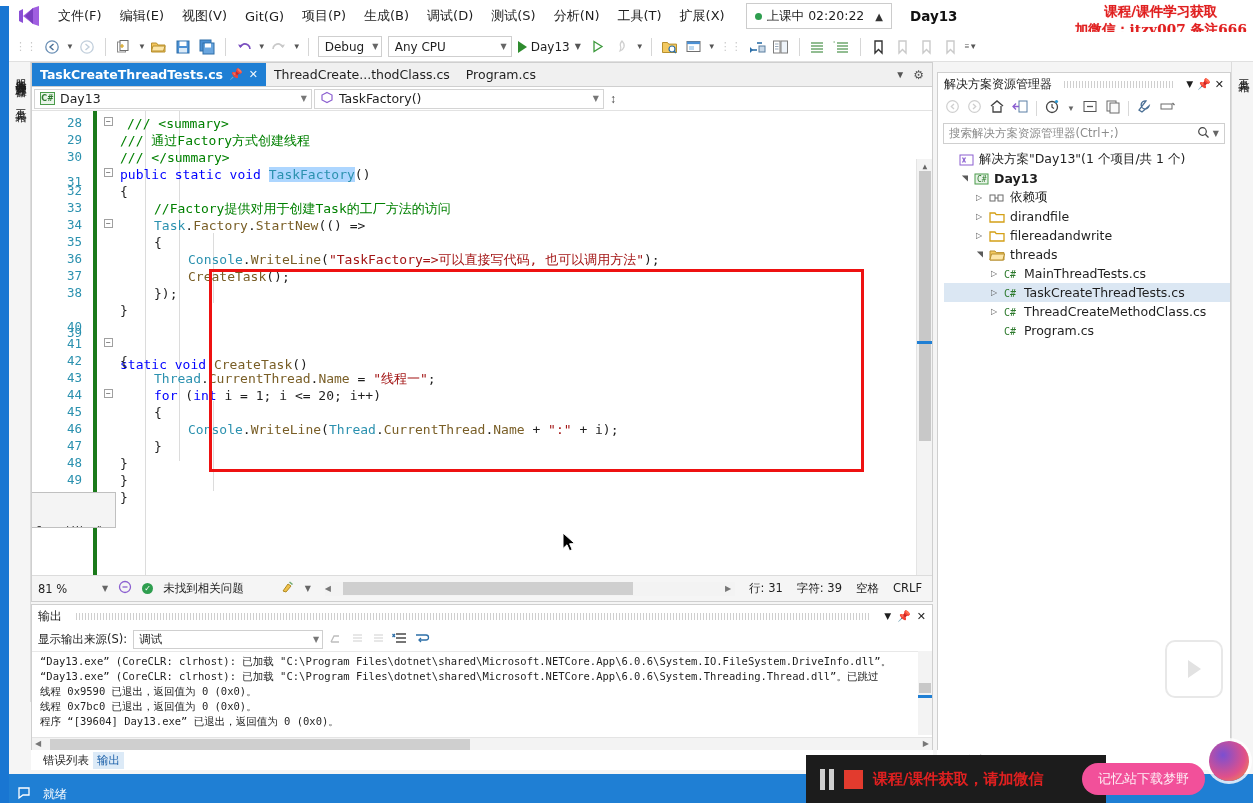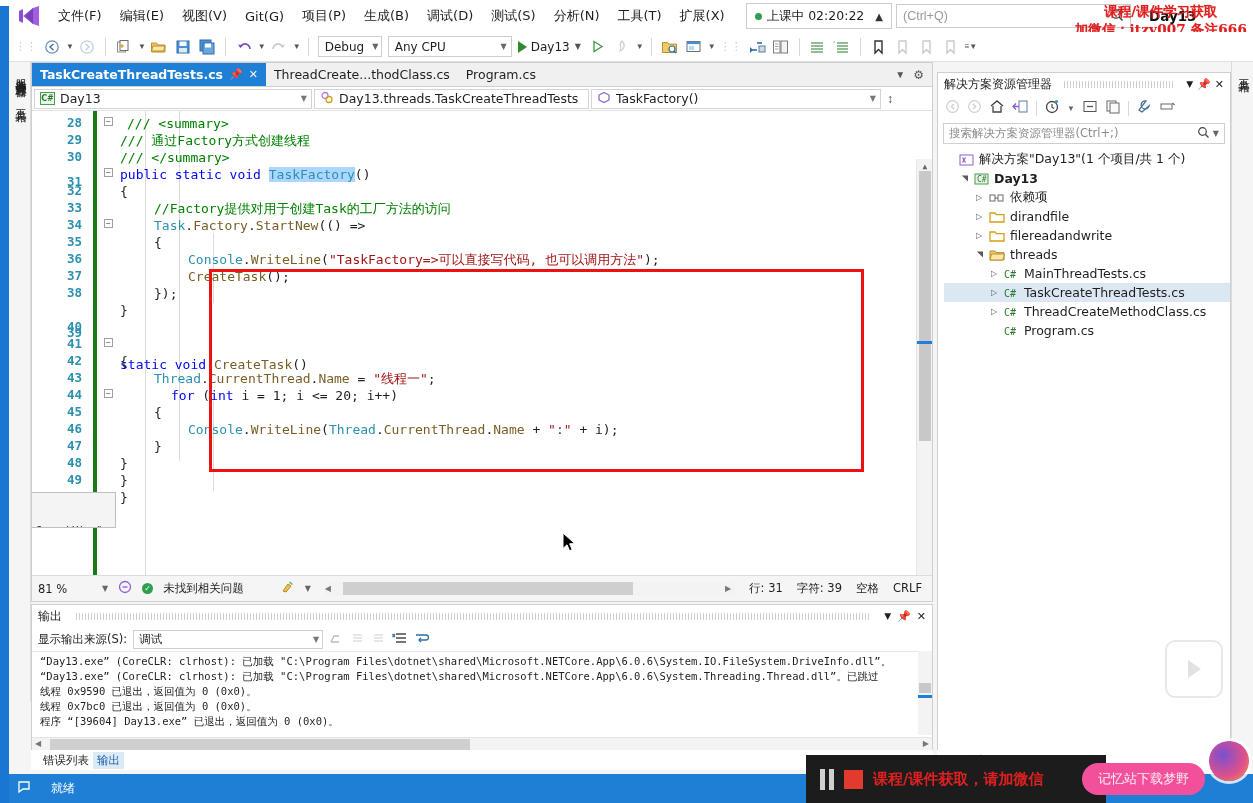--- a/index.html
+++ b/index.html
@@ -173,21 +173,20 @@
   }
 
   .code-area {
     position: relative; height: 466px; background: #ffffff; overflow: hidden;
     font-family: "DejaVu Sans Mono", monospace;
   }
   .gutter-lines { position: absolute; left: 0; top: 0; width: 58px; height: 100%; }
   .ln {
     position: absolute; right: 8px; font-size: 12.5px; color: #2b91af;
     font-family: "DejaVu Sans Mono", monospace;
-    font-weight: bold;
   }
   .changebar {
     position: absolute; left: 61px; width: 4px; background: #1a7a1a;
   }
   .fold {
     position: absolute; left: 72px; width: 9px; height: 9px;
     border: 1px solid #a0a0a0; color: #555; font-size: 8px; line-height: 7px;
     text-align: center; background: #fff;
   }
   .codeline {
@@ -336,21 +335,21 @@
     position: absolute; left: 937px; top: 750px; width: 294px; height: 20px;
     display: flex; align-items: center; gap: 8px; font-size: 11px;
     background: #ffffff; padding-left: 6px;
     font-family: "DejaVu Sans", sans-serif; color: #333;
   }
 
   
   .vs-status {
     position: absolute; left: 9px; bottom: 0; width: 1244px; height: 29px;
     background: #1f7fd4; color: #ffffff;
-    display: flex; align-items: center; padding-left: 8px; gap: 20px;
+    display: flex; align-items: flex-end; padding-left: 8px; gap: 12px;
     font-size: 12px; font-family: "DejaVu Sans", sans-serif;
   }
 
   
   .rec-overlay {
     position: absolute; left: 806px; bottom: 0; width: 300px; height: 48px;
     background: #1c1c1c; display: flex; align-items: center; gap: 10px;
     padding-left: 14px;
   }
   .pause-ico { display: flex; gap: 4px; }
@@ -414,29 +413,20 @@
       <div class="menu-item">工具(T)</div>
       <div class="menu-item">扩展(X)</div>
     </div>
 
     <div class="live-chip">
       <span class="live-dot"></span>
       <span>上课中 02:20:22</span>
       <span class="chev-up">▲</span>
     </div>
 
-    <div class="searchbox">
-      <span>(Ctrl+Q)</span>
-      <span class="mag">
-        <svg width="14" height="14" viewBox="0 0 14 14">
-            <circle cx="6" cy="6" r="4.2" fill="none" stroke="#444" stroke-width="1.3"></circle>
-            <line x1="9" y1="9" x2="12.5" y2="12.5" stroke="#444" stroke-width="1.4"></line>
-          </svg>
-      </span>
-    </div>
 
     <div class="win-title">Day13</div>
 
     <div class="promo">
       <div class="l1">课程/课件学习获取</div>
       <div class="l2">加微信：itzy007 备注666</div>
     </div>
   </div>
 
   <div class="toolbar">
@@ -618,30 +608,20 @@
       <div class="tabstrip-right">
         <span>▼</span>
         <span style="font-size:12px;">⚙</span>
       </div>
     </div>
 
     <div class="navbar">
       <div class="navcombo" style="width:278px;">
         <span class="cs-badge">C#</span>
         <span>Day13</span>
-        <span class="arr">▼</span>
-      </div>
-      <div class="navcombo" style="width:275px;margin-left:2px;">
-        <span>
-          <svg width="14" height="13" viewBox="0 0 14 13">
-              <circle cx="5" cy="4.5" r="3" fill="none" stroke="#b07ad4" stroke-width="1.3"></circle>
-              <circle cx="9" cy="8.5" r="3" fill="none" stroke="#d4a017" stroke-width="1.3"></circle>
-            </svg>
-        </span>
-        <span>Day13.threads.TaskCreateThreadTests</span>
         <span class="arr">▼</span>
       </div>
       <div class="navcombo" style="width:290px;margin-left:2px;">
         <span>
           <svg width="14" height="13" viewBox="0 0 14 13">
               <path d="M7 1.5 L12 4 L12 9 L7 11.5 L2 9 L2 4 Z" fill="none" stroke="#8b5fd0" stroke-width="1.2"></path>
             </svg>
         </span>
         <span>TaskFactory()</span>
         <span class="arr">▼</span>
@@ -693,21 +673,21 @@
           <div class="codeline" style="top: 89px; left: 122px;"><span class="cmt">//Factory提供对用于创建Task的工厂方法的访问</span></div>
           <div class="codeline" style="top: 106px; left: 122px;"><span class="typ">Task</span>.<span class="mth">Factory</span>.<span class="mth">StartNew</span>(() =&gt;</div>
           <div class="codeline" style="top: 123px; left: 122px;">{</div>
           <div class="codeline" style="top: 140px; left: 156px;"><span class="typ">Console</span>.<span class="mth">WriteLine</span>(<span class="str">"TaskFactory=&gt;可以直接写代码, 也可以调用方法"</span>);</div>
           <div class="codeline" style="top: 157px; left: 156px;"><span class="mth">CreateTask</span>();</div>
           <div class="codeline" style="top: 174px; left: 122px;">});</div>
           <div class="codeline" style="top: 191px; left: 88px;">}</div>
           <div class="codeline" style="top: 225px; left: 88px; margin-top: 20px;"><span class="kw">static</span> <span class="kw">void</span> <span class="mth">CreateTask</span>()</div>
           <div class="codeline" style="top: 242px; left: 88px;">{</div>
           <div class="codeline" style="top: 259px; left: 122px;"><span class="typ">Thread</span>.<span class="mth">CurrentThread</span>.<span class="mth">Name</span> = <span class="str">"线程一"</span>;</div>
-          <div class="codeline" style="top: 276px; left: 122px; margin-left: 17px;"><span class="kw">for</span> (<span class="kw">int</span> i = 1; i &lt;= 20; i++)</div>
+          <div class="codeline" style="top: 276px; left: 122px;"><span class="kw">for</span> (<span class="kw">int</span> i = 1; i &lt;= 20; i++)</div>
           <div class="codeline" style="top: 293px; left: 122px;">{</div>
           <div class="codeline" style="top: 310px; left: 156px;"><span class="typ">Console</span>.<span class="mth">WriteLine</span>(<span class="typ">Thread</span>.<span class="mth">CurrentThread</span>.<span class="mth">Name</span> + <span class="str">":"</span> + i);</div>
           <div class="codeline" style="top: 327px; left: 122px;">}</div>
           <div class="codeline" style="top: 344px; left: 88px;">}</div>
           <div class="codeline" style="top: 361px; left: 88px;">}</div>
           <div class="codeline" style="top: 378px; left: 88px;">}</div>
         </div>
 
       <div class="fold" style="top:6px;">−</div>
       <div class="fold" style="top:57px;">−</div>

